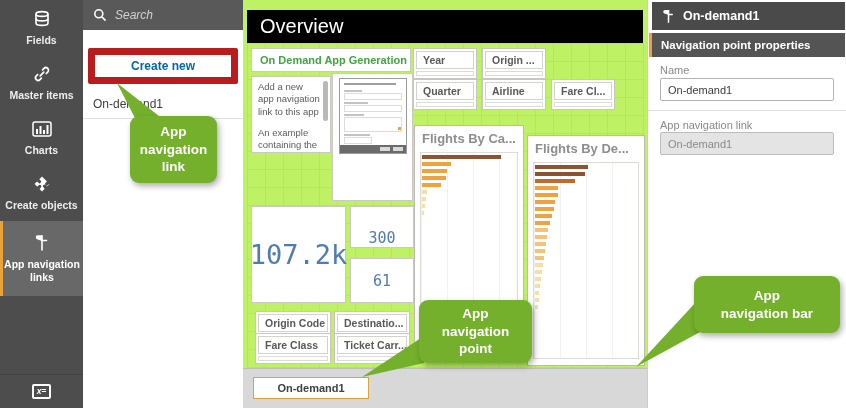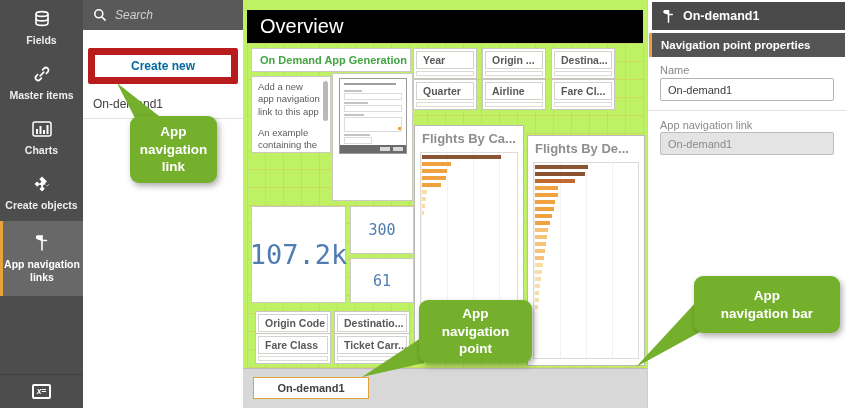--- a/index.html
+++ b/index.html
@@ -219,24 +219,20 @@
           </div>
       </div>
     </div>
 
     <div class="filter" style="left:170px;top:48px;width:64px;">
       <div class="filter-label">Year</div>
       <div class="filter-strip"></div>
     </div>
     <div class="filter" style="left:239px;top:48px;width:64px;">
       <div class="filter-label">Origin ...</div>
-      <div class="filter-strip"></div>
-    </div>
-    <div class="filter" style="left:308px;top:48px;width:64px;">
-      <div class="filter-label">Destina...</div>
       <div class="filter-strip"></div>
     </div>
     <div class="filter" style="left:170px;top:79px;width:64px;">
       <div class="filter-label">Quarter</div>
       <div class="filter-strip"></div>
     </div>
     <div class="filter" style="left:239px;top:79px;width:64px;">
       <div class="filter-label">Airline</div>
       <div class="filter-strip"></div>
     </div>
@@ -286,21 +282,21 @@
             <div class="hbar" style="width: 4.24px; background: rgb(248, 222, 164);"></div>
             <div class="hbar" style="width: 3.71px; background: rgb(248, 222, 164);"></div>
             <div class="hbar" style="width: 2.65px; background: rgb(248, 222, 164);"></div>
           </div>
         </div>
     </div>
 
     <div class="widget kpi big" style="left:8px;top:206px;width:95px;height:97px;">
       <span>107.2k</span>
     </div>
-    <div class="widget kpi small" style="left:107px;top:206px;width:64px;height:48px;">
+    <div class="widget kpi small" style="left:107px;top:206px;width:64px;height:42px;align-items:flex-end;">
       <span>300</span>
     </div>
     <div class="widget kpi small" style="left:107px;top:258px;width:64px;height:45px;">
       <span>61</span>
     </div>
 
     <div class="filter" style="left:12px;top:311px;width:76px;">
       <div class="filter-label">Origin Code</div>
       <div class="filter-strip"></div>
     </div>

